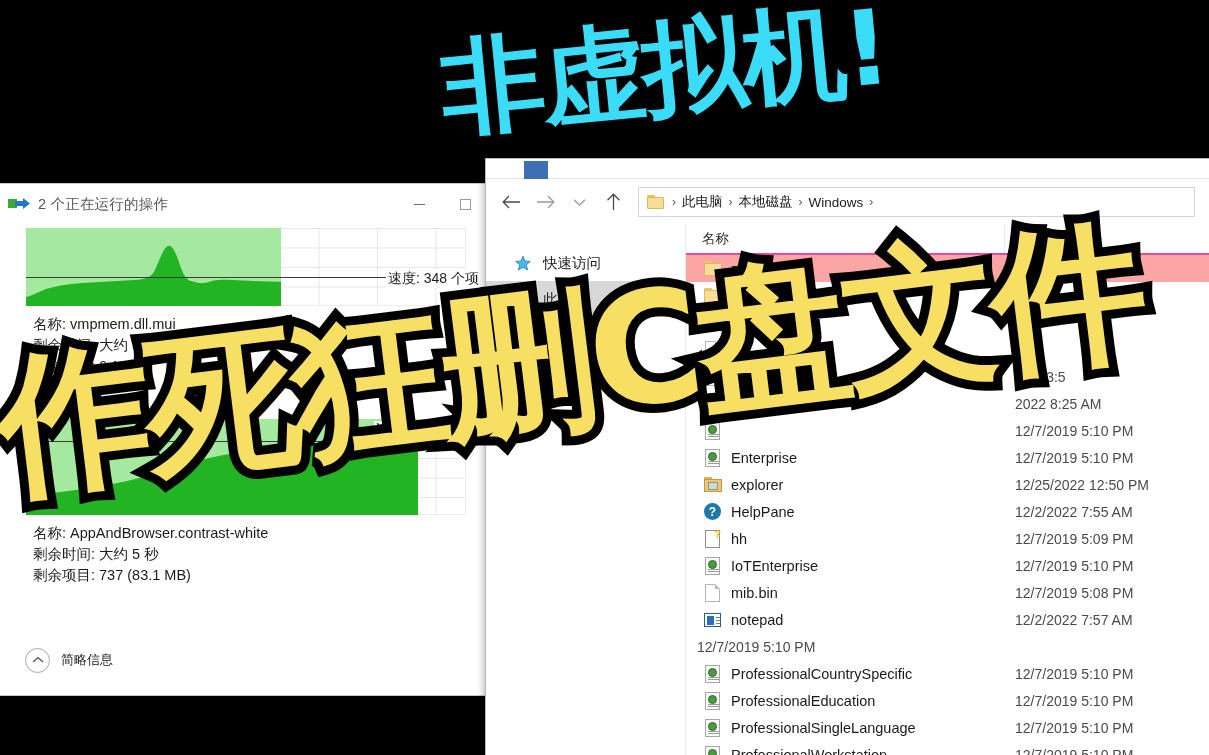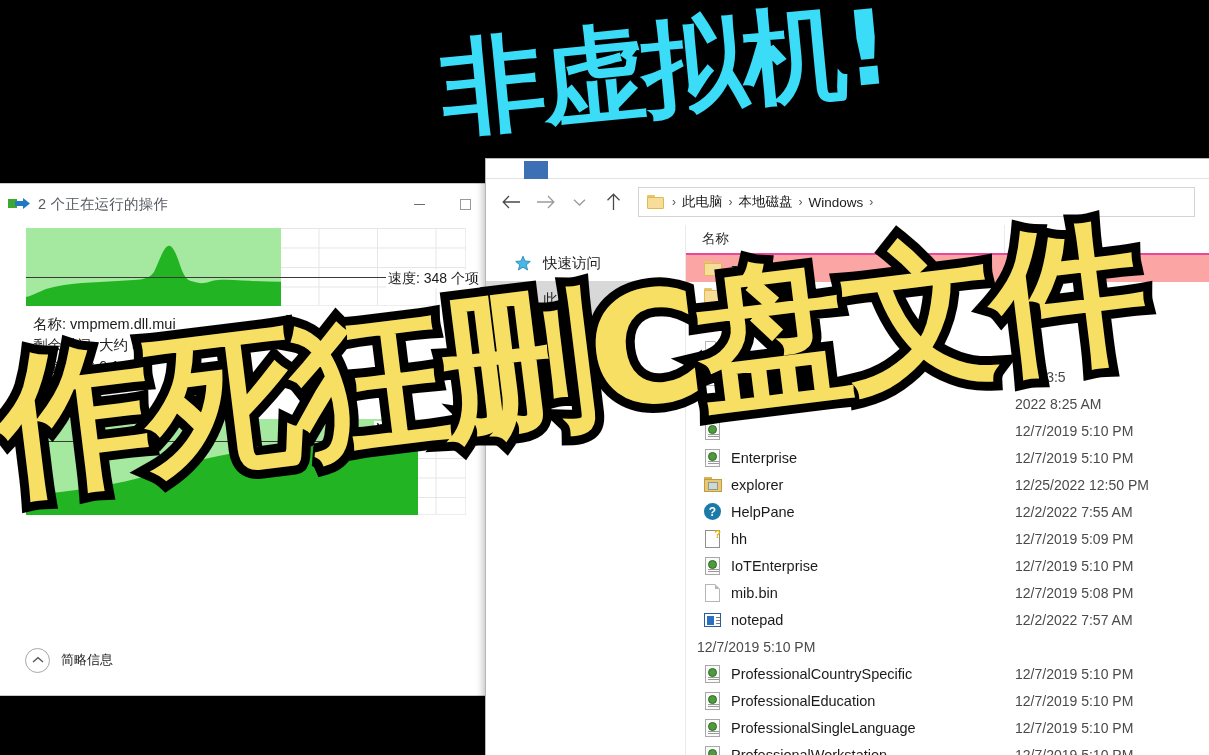--- a/index.html
+++ b/index.html
@@ -343,20 +343,25 @@
           <svg viewBox="0 0 392 96" preserveAspectRatio="none">
             <rect x="0" y="0" width="392" height="96" fill="#a5e8a0"></rect>
             <path d="M0,96 L0,76 C18,75 36,73 58,70 C86,66 112,60 140,51
                      C168,42 196,35 224,32 C260,28.5 300,27 340,25.6
                      C360,25 376,24.6 392,24.2 L392,96 Z" fill="#22b422"></path>
           </svg>
         </div>
         <div class="graph-midline" style="top:22px; width:434px;"></div>
         <div class="speed-label" style="left:348px; top:2px;">速度: 375 个项</div>
       </div>
+      <div class="job-details">
+        <div>名称: AppAndBrowser.contrast-white</div>
+        <div>剩余时间: 大约 5 秒</div>
+        <div>剩余项目: 737 (83.1 MB)</div>
+      </div>
     </div>
 
     <div id="copy-divider"></div>
 
     <div id="copy-footer">
       <span class="chev-circle">
         <svg width="12" height="8" viewBox="0 0 12 8" fill="none" stroke="currentColor" stroke-width="1.4" aria-hidden="true">
           <path d="M1 6 L6 1.6 L11 6"></path>
         </svg>
       </span>

